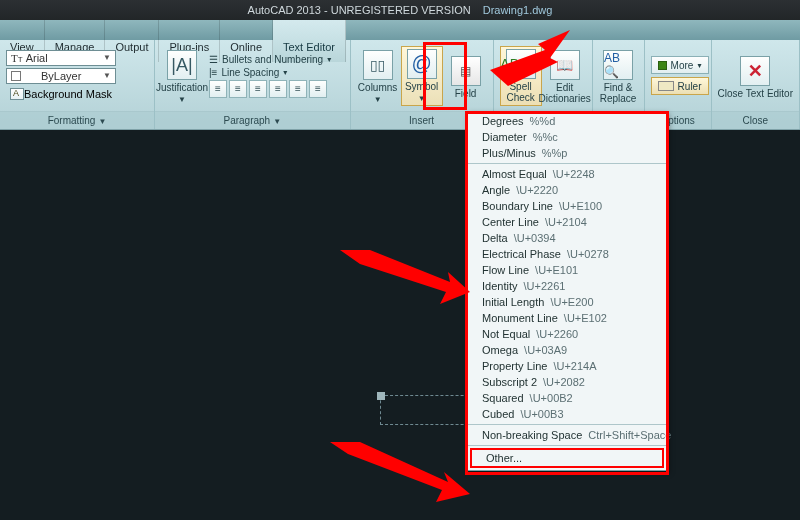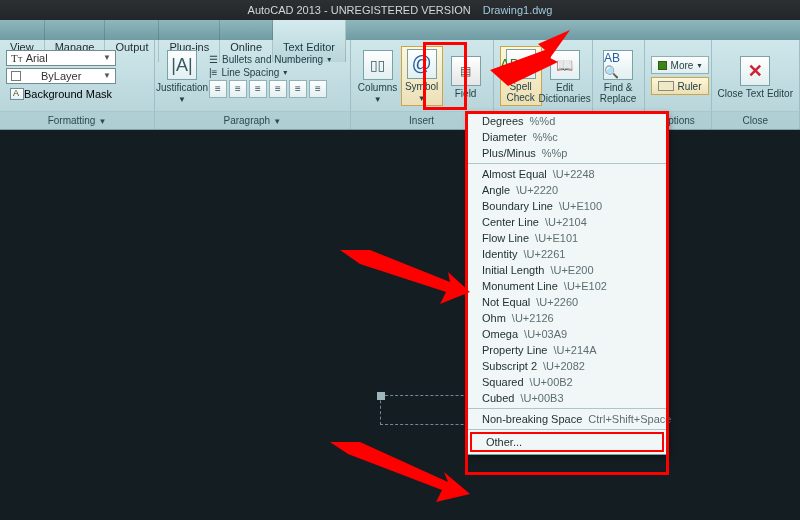--- a/index.html
+++ b/index.html
@@ -244,42 +244,46 @@
     </div>
     <div class="item">
       <span>Boundary Line</span>
       <span class="code">\U+E100</span>
     </div>
     <div class="item">
       <span>Center Line</span>
       <span class="code">\U+2104</span>
     </div>
     <div class="item">
+      <span>Delta</span>
+      <span class="code">\U+0394</span>
+    </div>
+    <div class="item">
+      <span>Electrical Phase</span>
+      <span class="code">\U+0278</span>
+    </div>
+    <div class="item">
       <span>Flow Line</span>
       <span class="code">\U+E101</span>
     </div>
     <div class="item">
       <span>Identity</span>
       <span class="code">\U+2261</span>
     </div>
     <div class="item">
       <span>Initial Length</span>
       <span class="code">\U+E200</span>
     </div>
     <div class="item">
       <span>Monument Line</span>
       <span class="code">\U+E102</span>
     </div>
     <div class="item">
       <span>Not Equal</span>
       <span class="code">\U+2260</span>
-    </div>
-    <div class="item">
-      <span>Ohm</span>
-      <span class="code">\U+2126</span>
     </div>
     <div class="item">
       <span>Omega</span>
       <span class="code">\U+03A9</span>
     </div>
     <div class="item">
       <span>Property Line</span>
       <span class="code">\U+214A</span>
     </div>
     <div class="item">

